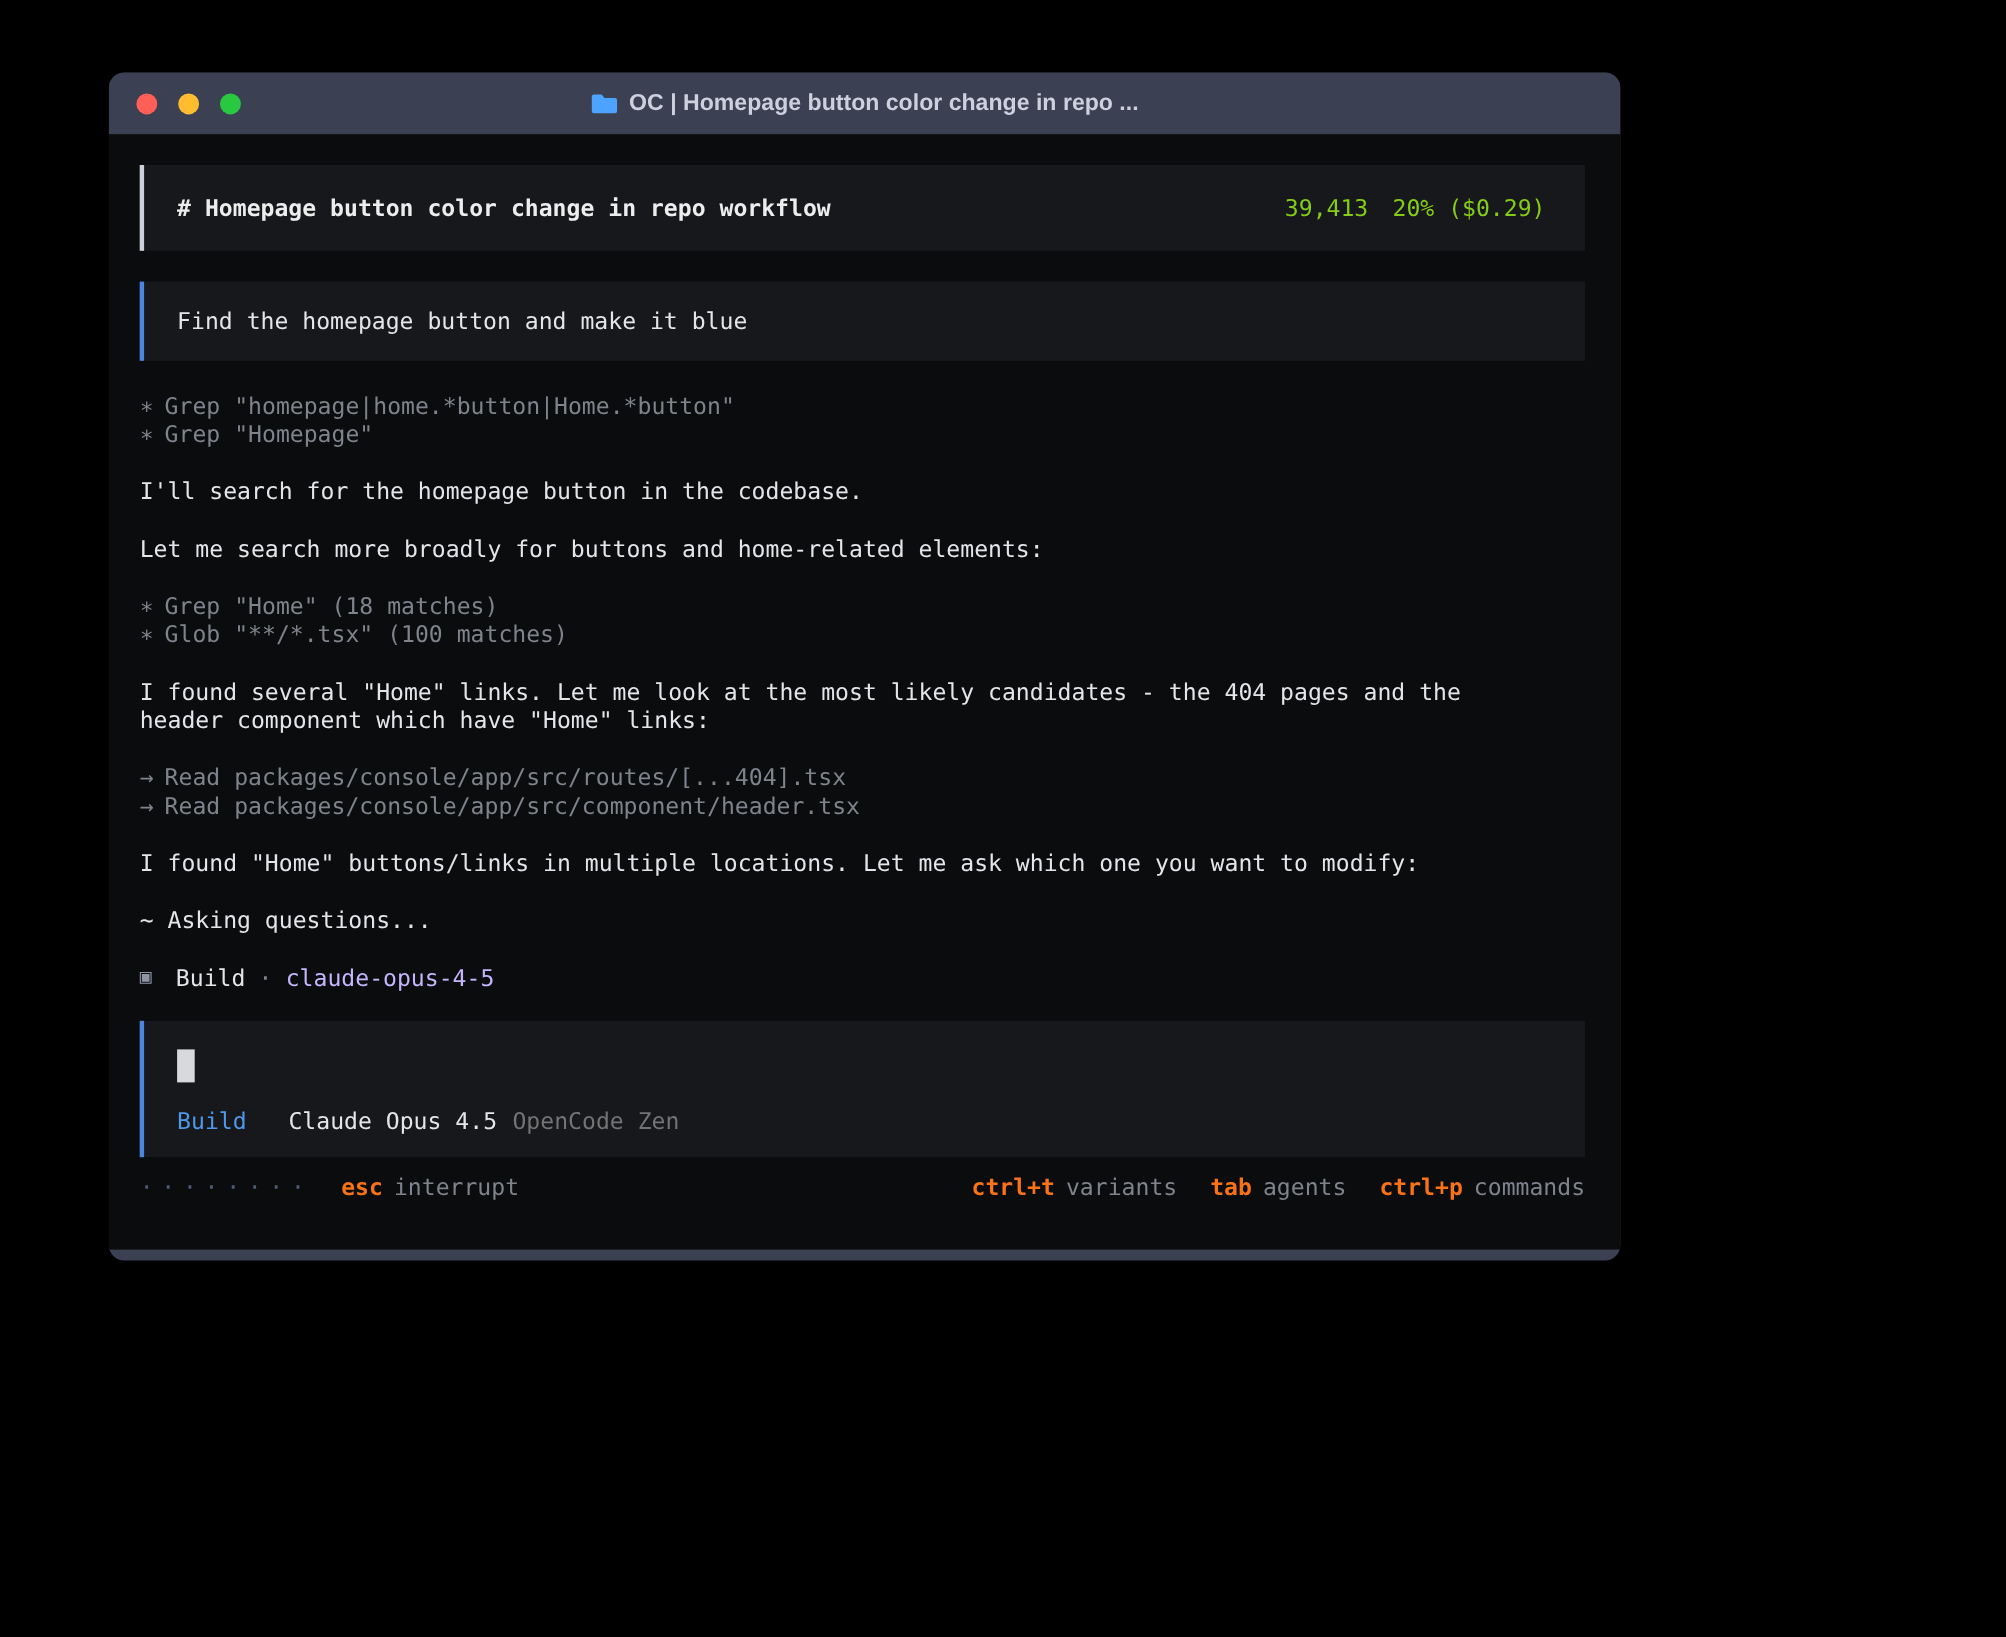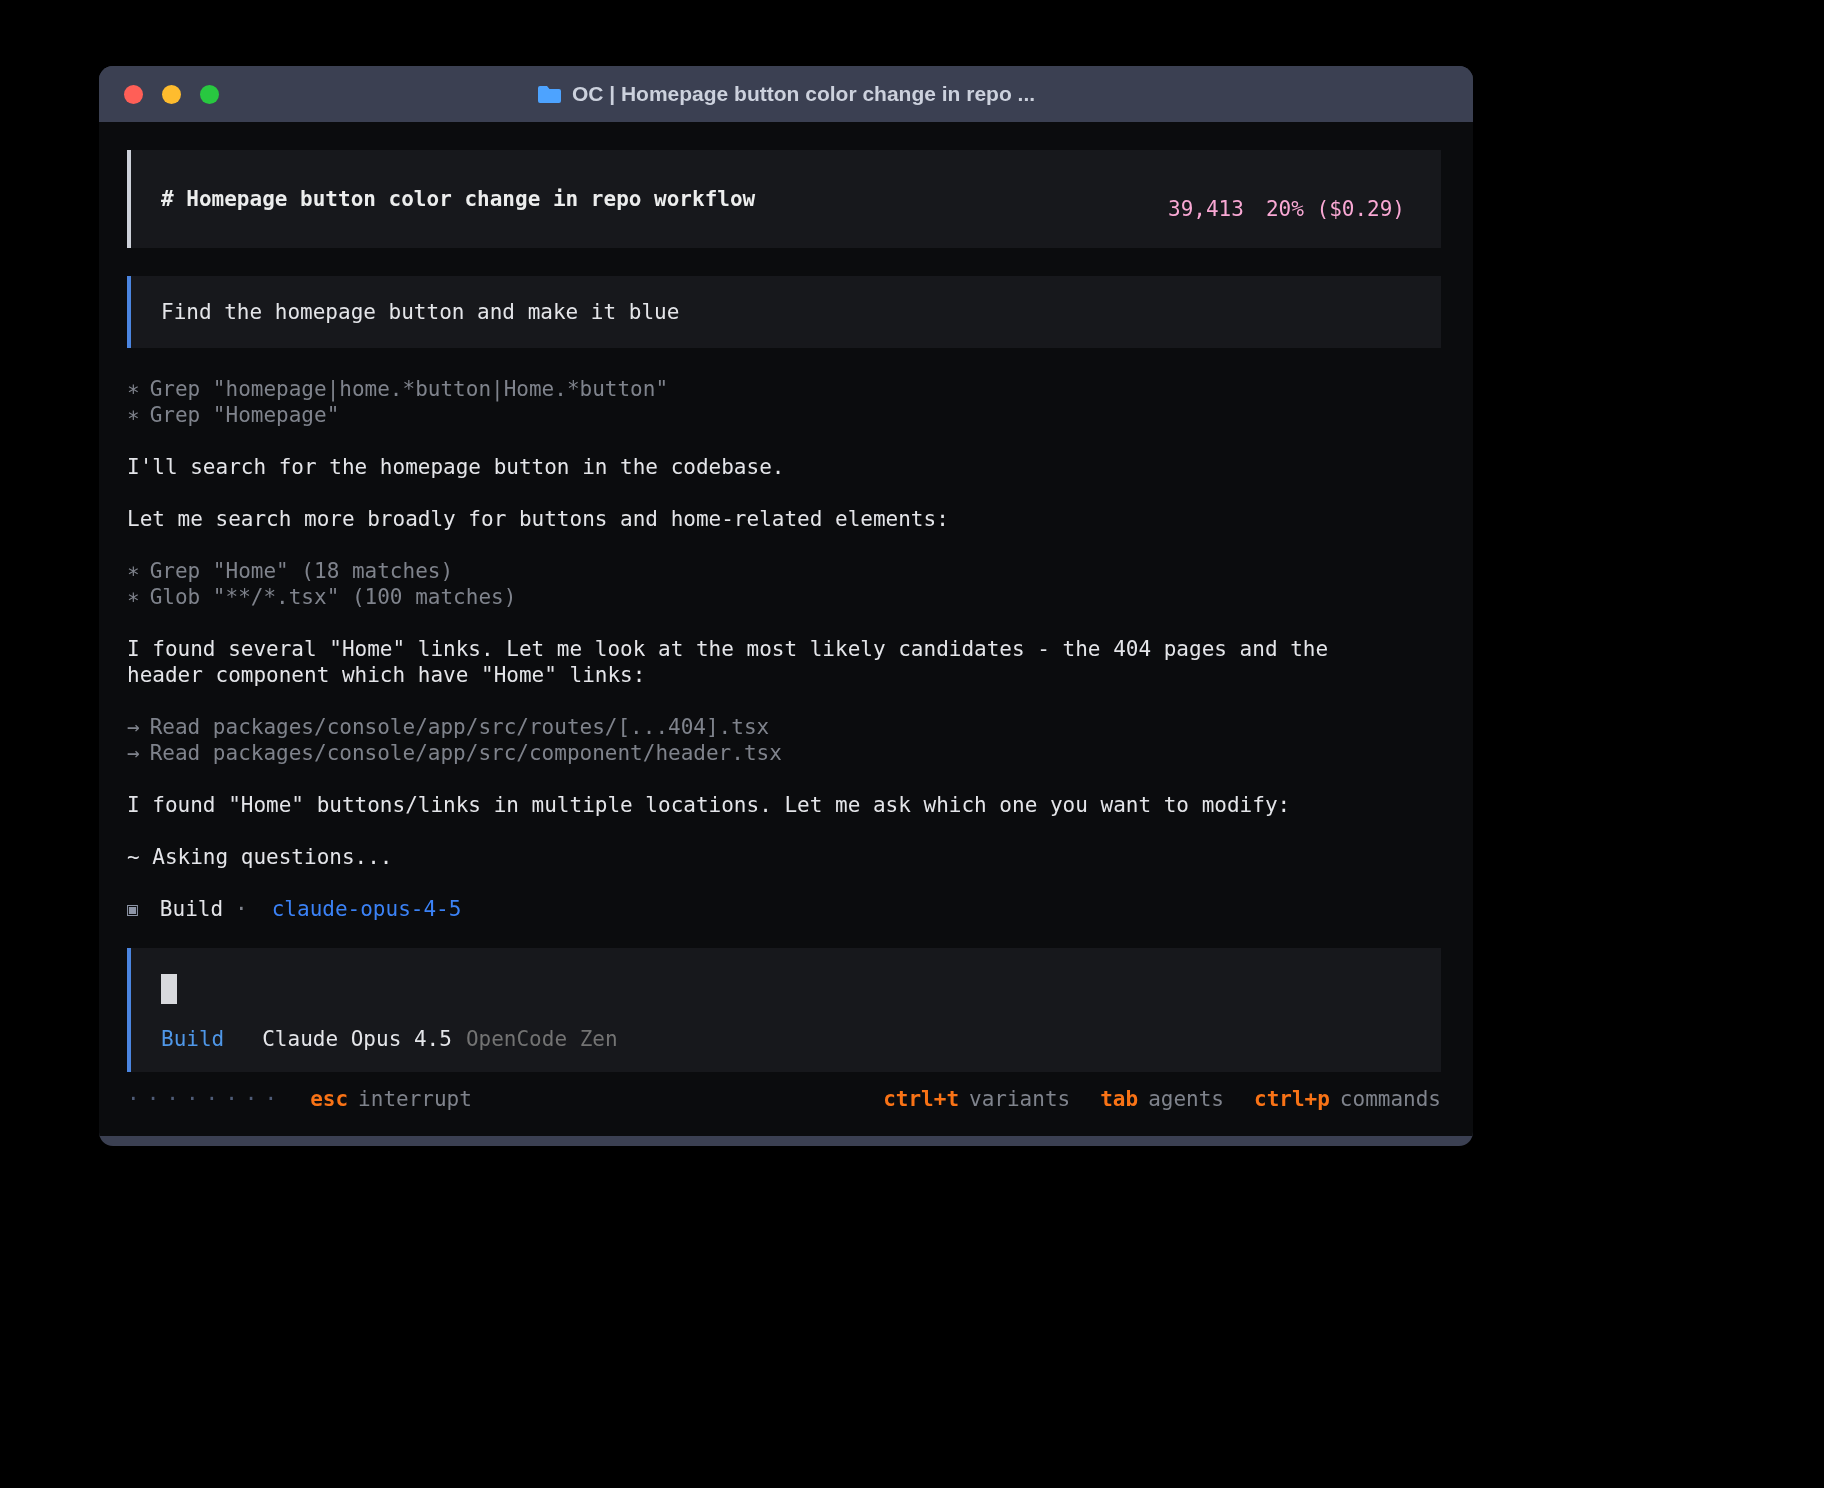--- a/index.html
+++ b/index.html
@@ -52,41 +52,41 @@
 
   .block { background: #17181c; }
   .hdr-block {
     border-left: 4px solid #cdd1d9;
     padding: 25px 36px 25px 30px;
     line-height: 28px;
     display: flex; justify-content: space-between; align-items: center;
     margin-bottom: 28px;
   }
   .hdr-title { font-weight: 700; color: #eceded; white-space: pre; }
-  .hdr-stats { color: #f9a8d4; white-space: pre; margin-top: 20px; }
+  .hdr-stats { color: #84cc16; white-space: pre; }
   .hdr-stats .gap { display: inline-block; width: 22px; }
 
   .user-block {
     border-left: 4px solid #4b85e0;
     padding: 23px 30px;
     margin-bottom: 28px;
     background: #17181c;
   }
 
   .group { margin-bottom: 26px; }
   .line { white-space: pre-wrap; }
   .line.tool, .dim { color: #7f838c; }
   .wrap-narrow { max-width: 1240px; }
   .marker { margin-right: 10px; }
 
   .status-row { margin-bottom: 26px; display: flex; align-items: center; }
   .status-icon { color: #8d95a6; font-size: 18px; margin-right: 22px; }
   .status-name { color: #e4e5e9; margin-right: 12px; }
   .status-sep { color: #7f838c; margin-right: 12px; }
-  .status-model { color: #3b82f6; margin-left: 12px; }
+  .status-model { color: #c4b5fd; }
 
   .input-block {
     border-left: 4px solid #4b85e0;
     background: #17181c;
     padding: 26px 30px 20px 30px;
   }
   .cursor {
     width: 16px; height: 30px;
     background: #d8d9dd;
     margin-bottom: 22px;

